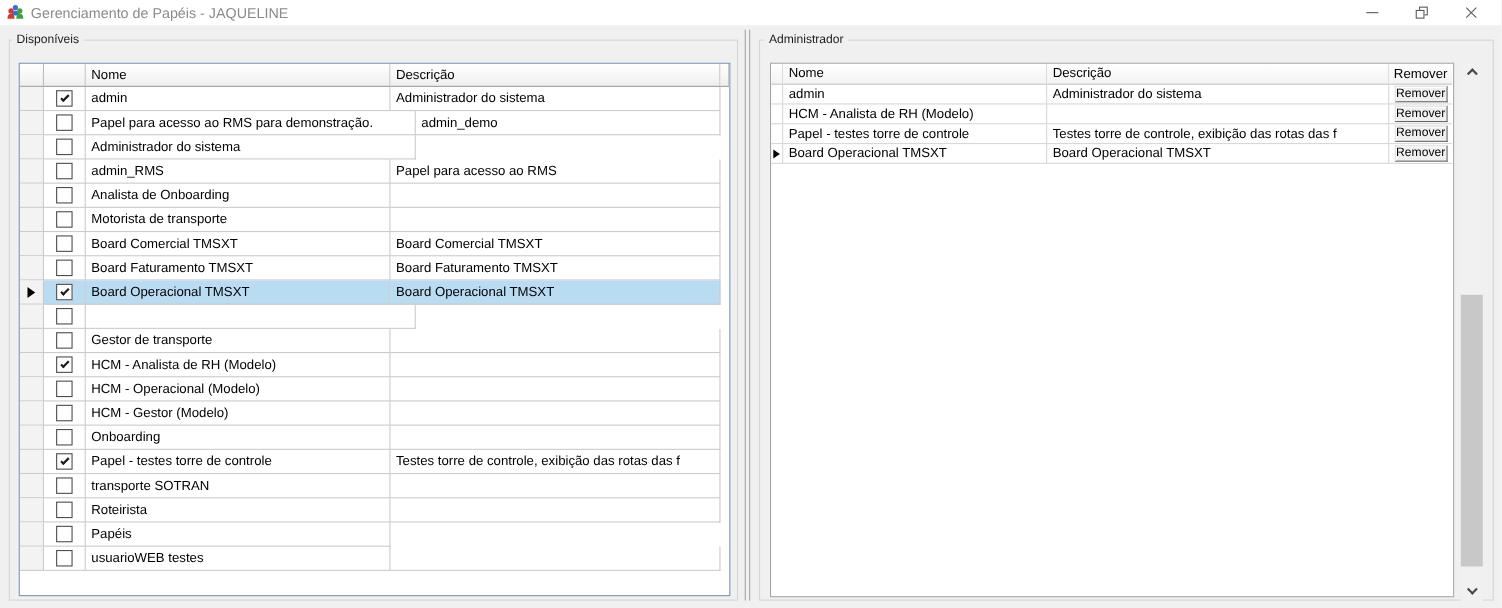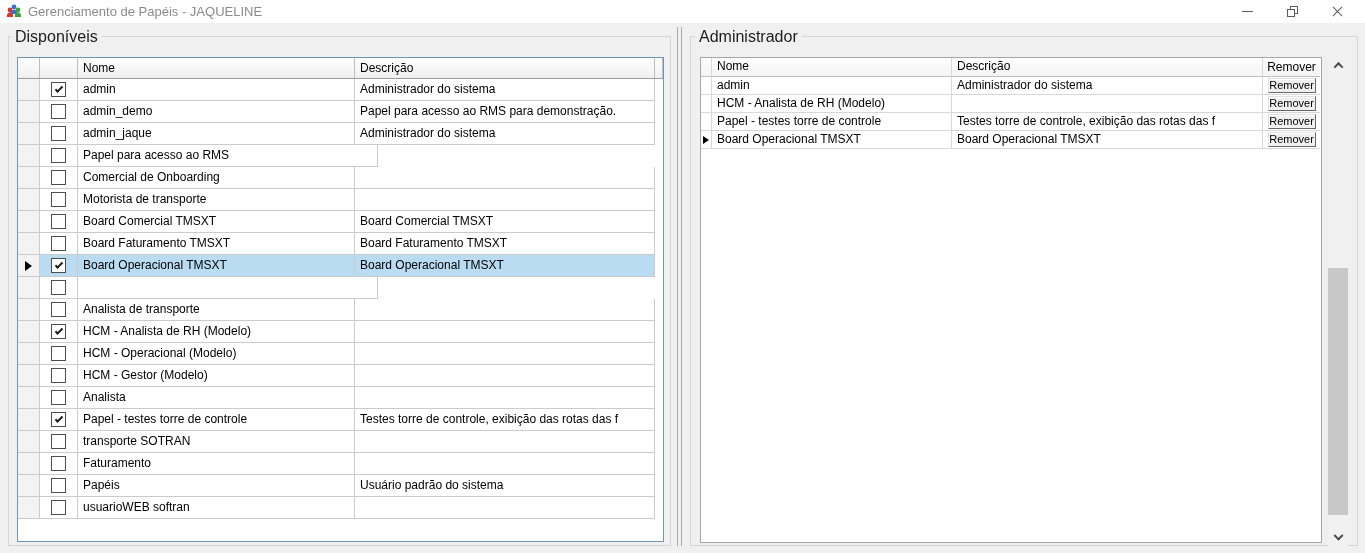--- a/index.html
+++ b/index.html
@@ -20,21 +20,21 @@
   .restore-glyph .front { position:absolute; left:0; bottom:0; width:8px; height:8px; border:1px solid #5a5a5a; background:#fff; }
   .close-glyph { position:relative; width:13px; height:13px; }
   .close-glyph i { position:absolute; left:0; top:6px; width:13px; height:1px; background:#5a5a5a; }
   .close-glyph .x1 { transform:rotate(45deg); }
   .close-glyph .x2 { transform:rotate(-45deg); }
 
   
   .groupbox { position:absolute; border:1px solid #d5d5d5; }
   .gb-left  { left:8px;   top:36px; width:663px; height:510px; }
   .gb-right { left:690px; top:36px; width:668px; height:510px; }
-  .gb-label { position:absolute; top:-8px; left:2px; padding:0 4px; background:#f0f0f0; font-size:16px; color:#1c1c1c; line-height:15px; white-space:nowrap; }
+  .gb-label { position:absolute; top:-8px; left:2px; padding:0 4px; background:#f0f0f0; font-size:11px; color:#1c1c1c; line-height:15px; white-space:nowrap; }
   .gb-right .gb-label { left:4px; }
 
   .splitter { position:absolute; left:677px; top:27px; width:5px; height:519px; border-left:1px solid #a9a9a9; border-right:1px solid #a9a9a9; background:#f0f0f0; }
 
   
   .grid { position:absolute; background:#fff; overflow:hidden; }
   .grid-left { left:17px; top:57px; width:647px; height:485px; border:1px solid #7395b5; }
   .lrow { display:flex; height:22px; }
   .lrow.header { height:21px; }
   .cell { height:100%; overflow:hidden; white-space:nowrap; }
@@ -144,47 +144,47 @@
           </div>
           <div class="cell c-nome">admin</div>
           <div class="cell c-desc">Administrador do sistema</div>
           <div class="cell c-fill"></div>
         </div>
         <div class="lrow">
           <div class="cell c-ind"></div>
           <div class="cell c-cb">
             <span class="checkbox"></span>
           </div>
+          <div class="cell c-desc">Papel para acesso ao RMS para demonstração.</div>
           <div class="cell c-nome">admin_demo</div>
-          <div class="cell c-desc">Papel para acesso ao RMS para demonstração.</div>
-          <div class="cell c-fill"></div>
-        </div>
-        <div class="lrow">
-          <div class="cell c-ind"></div>
-          <div class="cell c-cb">
-            <span class="checkbox"></span>
-          </div>
-          <div class="cell c-nome">admin_jaque</div>
+          <div class="cell c-fill"></div>
+        </div>
+        <div class="lrow">
+          <div class="cell c-ind"></div>
+          <div class="cell c-cb">
+            <span class="checkbox"></span>
+          </div>
           <div class="cell c-desc">Administrador do sistema</div>
           <div class="cell c-fill"></div>
         </div>
         <div class="lrow">
           <div class="cell c-ind"></div>
           <div class="cell c-cb">
             <span class="checkbox"></span>
           </div>
+          <div class="cell c-nome">admin_RMS</div>
           <div class="cell c-desc">Papel para acesso ao RMS</div>
           <div class="cell c-fill"></div>
         </div>
         <div class="lrow">
           <div class="cell c-ind"></div>
           <div class="cell c-cb">
             <span class="checkbox"></span>
           </div>
-          <div class="cell c-nome">Comercial de Onboarding</div>
+          <div class="cell c-nome">Analista de Onboarding</div>
           <div class="cell c-desc"></div>
           <div class="cell c-fill"></div>
         </div>
         <div class="lrow">
           <div class="cell c-ind"></div>
           <div class="cell c-cb">
             <span class="checkbox"></span>
           </div>
           <div class="cell c-nome">Motorista de transporte</div>
           <div class="cell c-desc"></div>
@@ -227,21 +227,21 @@
             <span class="checkbox"></span>
           </div>
           <div class="cell c-desc"></div>
           <div class="cell c-fill"></div>
         </div>
         <div class="lrow">
           <div class="cell c-ind"></div>
           <div class="cell c-cb">
             <span class="checkbox"></span>
           </div>
-          <div class="cell c-nome">Analista de transporte</div>
+          <div class="cell c-nome">Gestor de transporte</div>
           <div class="cell c-desc"></div>
           <div class="cell c-fill"></div>
         </div>
         <div class="lrow">
           <div class="cell c-ind"></div>
           <div class="cell c-cb">
             <span class="checkbox">
               <span class="checkmark"></span>
             </span>
           </div>
@@ -265,21 +265,21 @@
           </div>
           <div class="cell c-nome">HCM - Gestor (Modelo)</div>
           <div class="cell c-desc"></div>
           <div class="cell c-fill"></div>
         </div>
         <div class="lrow">
           <div class="cell c-ind"></div>
           <div class="cell c-cb">
             <span class="checkbox"></span>
           </div>
-          <div class="cell c-nome">Analista</div>
+          <div class="cell c-nome">Onboarding</div>
           <div class="cell c-desc"></div>
           <div class="cell c-fill"></div>
         </div>
         <div class="lrow">
           <div class="cell c-ind"></div>
           <div class="cell c-cb">
             <span class="checkbox">
               <span class="checkmark"></span>
             </span>
           </div>
@@ -294,39 +294,38 @@
           </div>
           <div class="cell c-nome">transporte SOTRAN</div>
           <div class="cell c-desc"></div>
           <div class="cell c-fill"></div>
         </div>
         <div class="lrow">
           <div class="cell c-ind"></div>
           <div class="cell c-cb">
             <span class="checkbox"></span>
           </div>
-          <div class="cell c-nome">Faturamento</div>
+          <div class="cell c-nome">Roteirista</div>
           <div class="cell c-desc"></div>
           <div class="cell c-fill"></div>
         </div>
         <div class="lrow">
           <div class="cell c-ind"></div>
           <div class="cell c-cb">
             <span class="checkbox"></span>
           </div>
           <div class="cell c-nome">Papéis</div>
-          <div class="cell c-desc">Usuário padrão do sistema</div>
-          <div class="cell c-fill"></div>
-        </div>
-        <div class="lrow">
-          <div class="cell c-ind"></div>
-          <div class="cell c-cb">
-            <span class="checkbox"></span>
-          </div>
-          <div class="cell c-nome">usuarioWEB softran</div>
+          <div class="cell c-fill"></div>
+        </div>
+        <div class="lrow">
+          <div class="cell c-ind"></div>
+          <div class="cell c-cb">
+            <span class="checkbox"></span>
+          </div>
+          <div class="cell c-nome">usuarioWEB testes</div>
           <div class="cell c-desc"></div>
           <div class="cell c-fill"></div>
         </div>
       </div>
   </div>
 
   <div class="grid grid-right">
     <div class="rrow header">
       <div class="cell r-ind"></div>
       <div class="cell r-nome">Nome</div>

